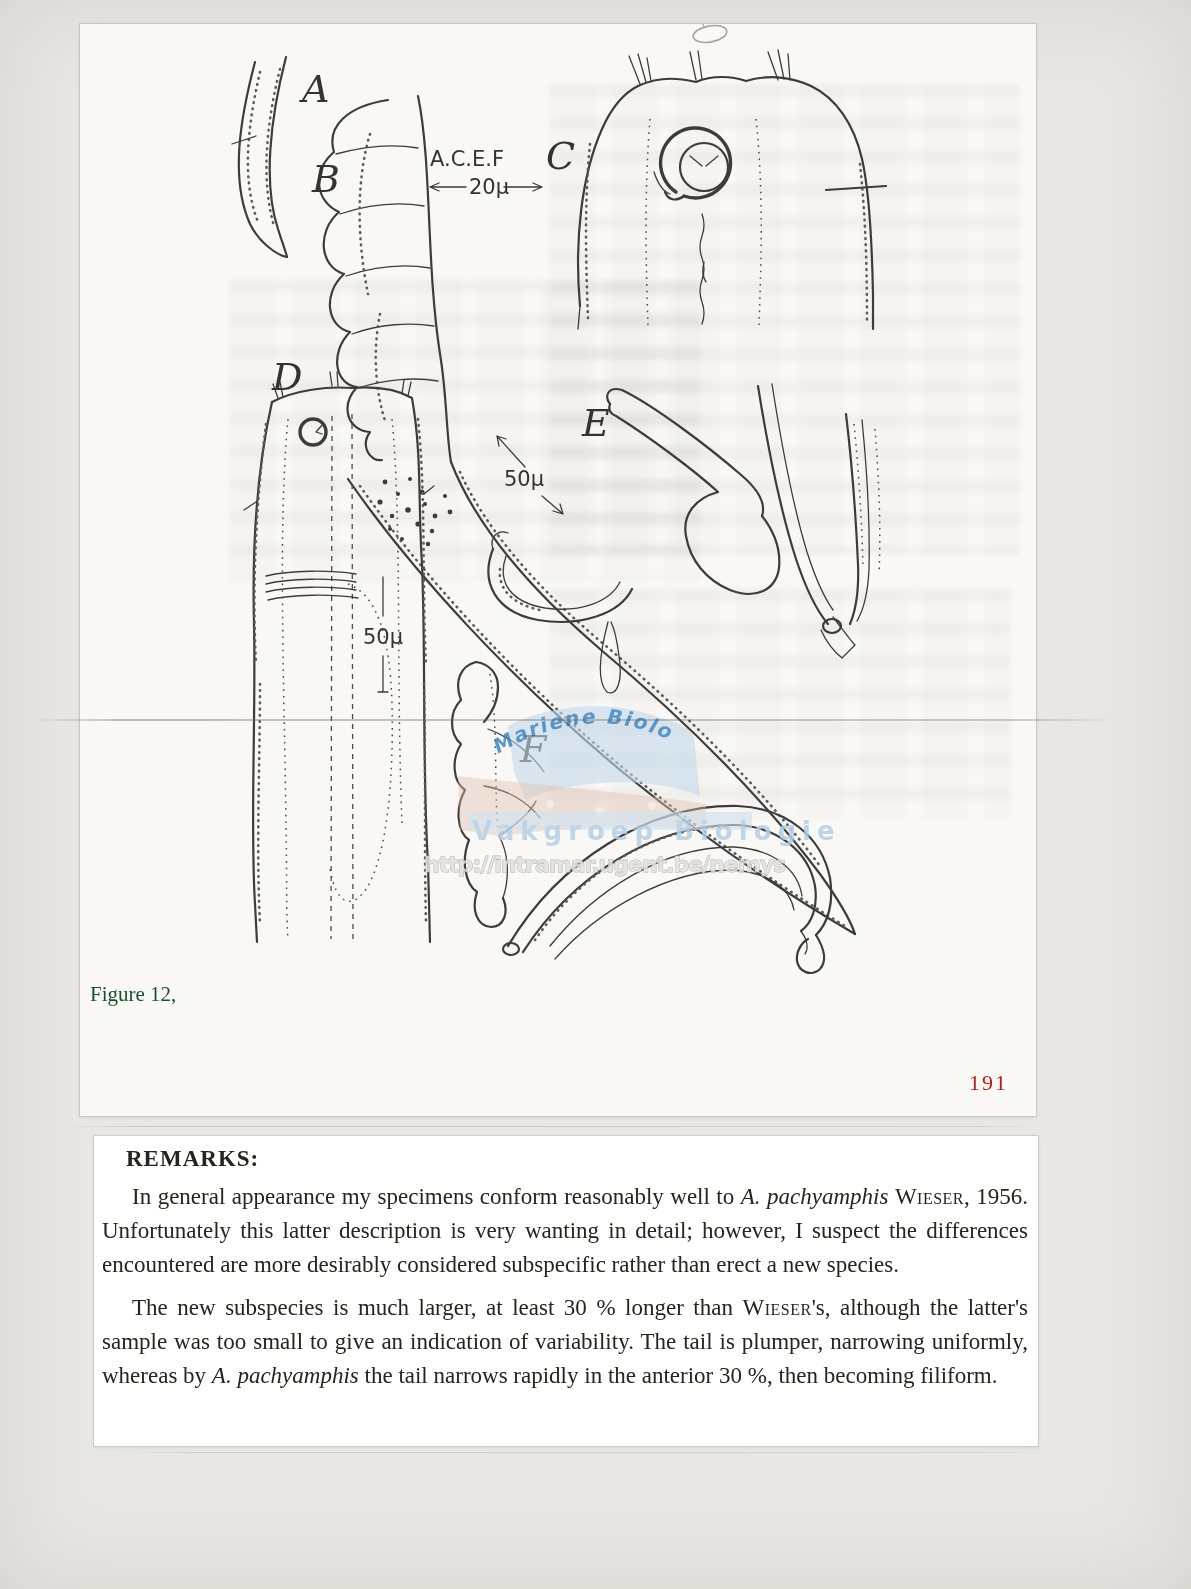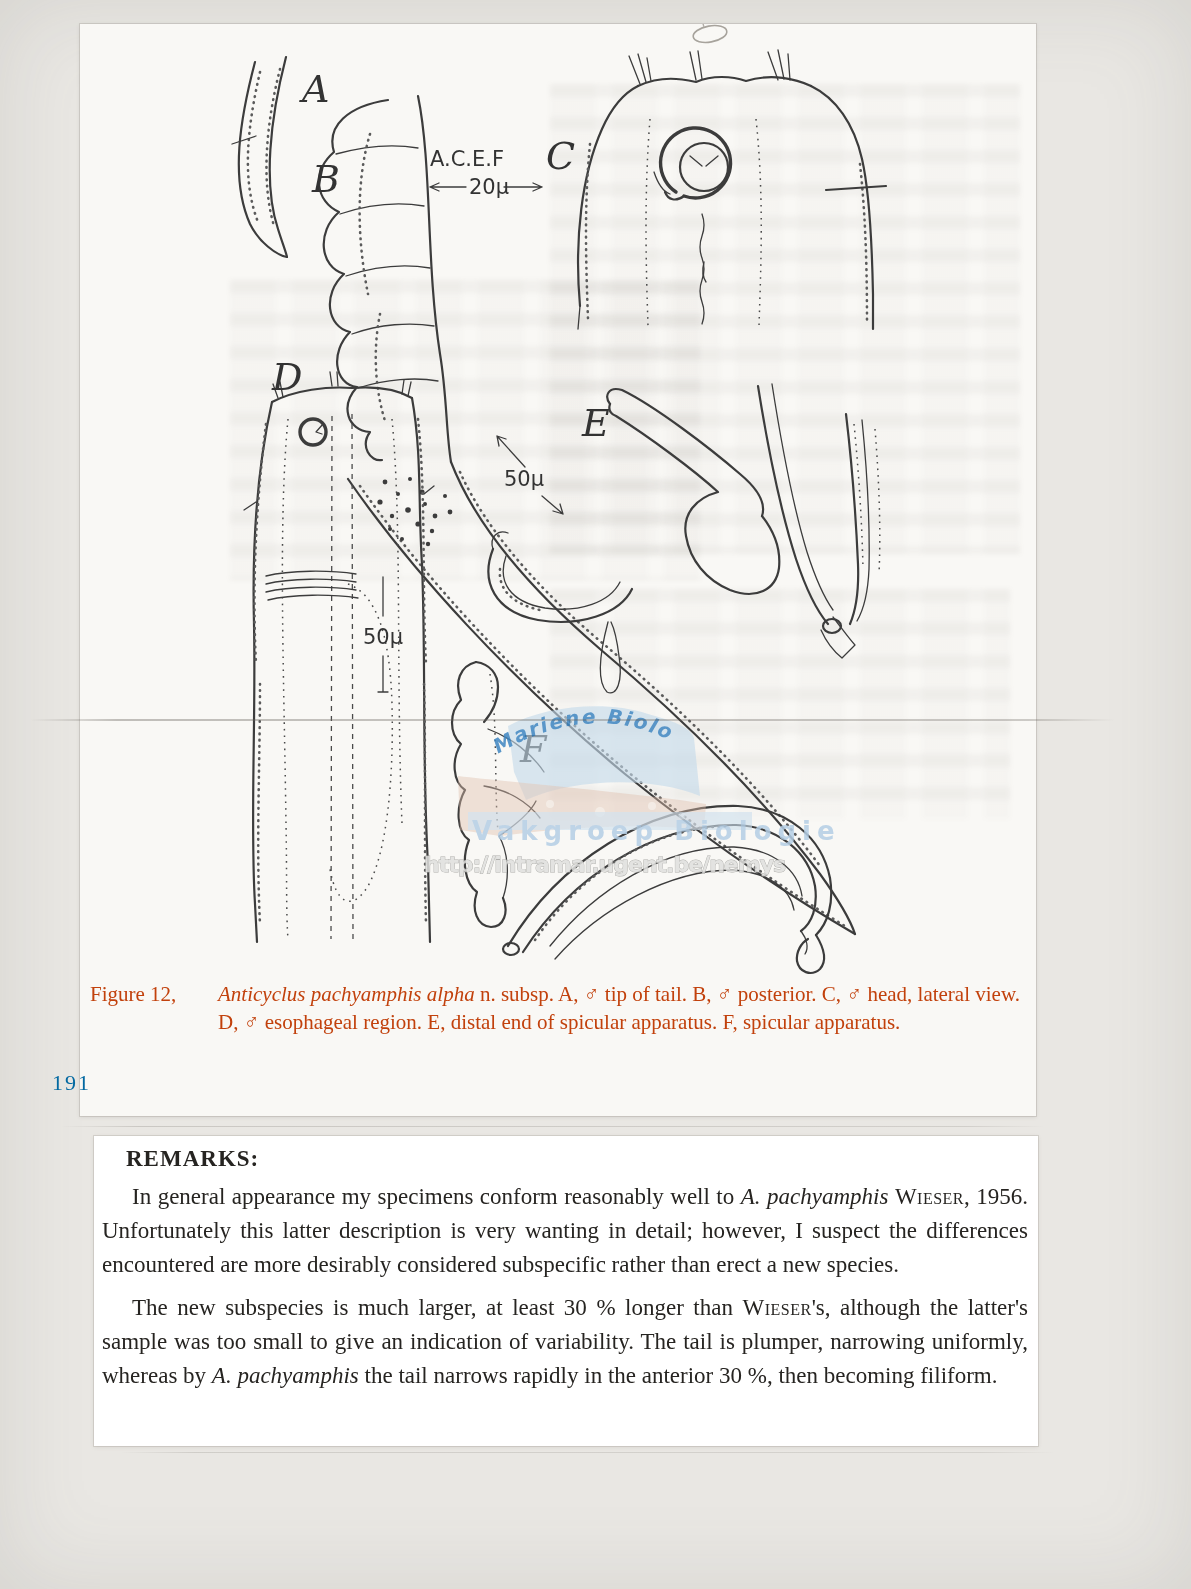--- a/index.html
+++ b/index.html
@@ -58,28 +58,28 @@
   
   .wm-arc{font-family:"DejaVu Sans",sans-serif;font-weight:bold;font-style:italic;
           font-size:20px;fill:#3e86c2;letter-spacing:2px;}
   .wm-dept{font-family:"DejaVu Sans",sans-serif;font-weight:bold;font-size:26px;
            fill:#b4cee5;letter-spacing:6px;}
   .wm-url{font-family:"DejaVu Sans",sans-serif;font-weight:bold;font-size:22px;
           fill:#e0e0de;stroke:#a3a3a0;stroke-width:.9px;letter-spacing:-1px;paint-order:stroke;}
   
   .caption{
     position:absolute;left:10px;top:956px;width:930px;z-index:3;
-    display:flex;color:#c2410c;font-size:21px;line-height:28px;
+    display:flex;color:#14532d;font-size:21px;line-height:28px;
   }
   .fig-label{flex:0 0 128px;padding-left:0;}
   .caption p{margin:0;flex:1;text-align:justify;}
   .caption i{font-style:italic;}
   .pageno{
-    position:absolute;left:0;top:1046px;width:100%;text-align:left;z-index:3;
-    font-size:22px;color:#0369a1;transform:translateX(-28px);letter-spacing:2px;
+    position:absolute;left:0;top:1046px;width:100%;text-align:right;z-index:3;
+    font-size:22px;color:#b91c1c;transform:translateX(-28px);letter-spacing:2px;
   }
   
   .remarks-block h2{
     margin:10px 0 8px 32px;font-size:23px;font-weight:600;
     letter-spacing:1px;color:#262421;font-family:"Liberation Serif",serif;
   }
   .remarks-block p{
     margin:0 10px 0 8px;font-size:23px;line-height:34px;color:#262421;
     text-align:justify;text-indent:30px;
   }
@@ -274,21 +274,20 @@
         <text class="wm-arc">
           <textPath href="#wmarc" xlink:href="#wmarc">Mariene Biologie</textPath>
         </text>
         <text class="wm-dept" x="392" y="816">Vakgroep Biologie</text>
         <text class="wm-url" x="344" y="848">http://intramar.ugent.be/nemys</text>
       </g>
     </svg>
 
     <div class="caption">
       <span class="fig-label">Figure 12,</span>
-      <p><i>Anticyclus pachyamphis alpha</i><span> n. subsp. A, ♂ tip of tail. B, ♂ posterior. C, ♂ head, lateral view. D, ♂ esophageal region. E, distal end of spicular apparatus. F, spicular apparatus.</span></p>
     </div>
 
     <div class="pageno">191</div>
   </div>
 
   <div class="remarks-block">
     <h2>REMARKS:</h2>
     <p><span>In general appearance my specimens conform reasonably well to </span><span class="it">A. pachyamphis</span><span> </span><span class="sc">Wieser</span><span>, 1956. Unfortunately this latter description is very wanting in detail; however, I suspect the differences encountered are more desirably considered subspecific rather than erect a new species.</span></p>
     <p><span>The new subspecies is much larger, at least 30 % longer than </span><span class="sc">Wieser</span><span>'s, although the latter's sample was too small to give an indication of variability. The tail is plumper, narrowing uniformly, whereas by </span><span class="it">A. pachyamphis</span><span> the tail narrows rapidly in the anterior 30 %, then becoming filiform.</span></p>
   </div>

